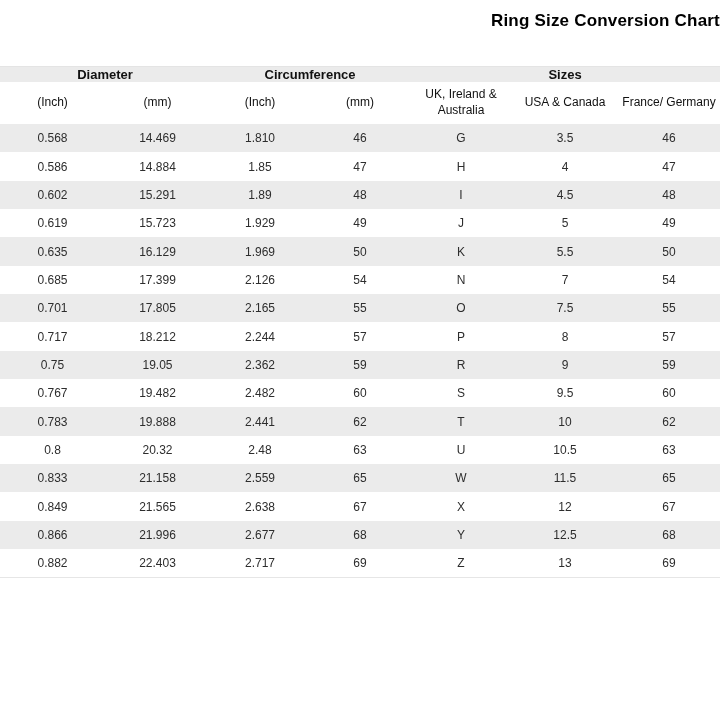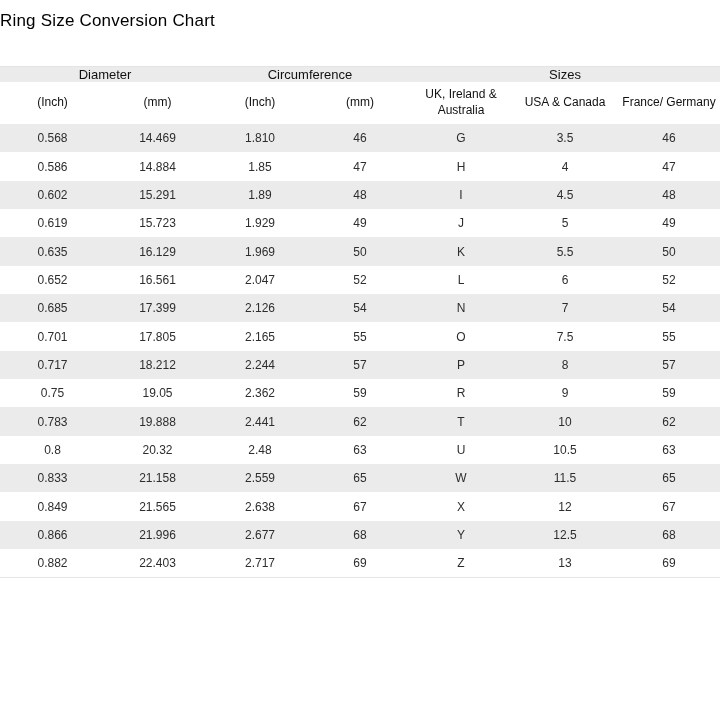--- a/index.html
+++ b/index.html
@@ -7,24 +7,24 @@
     margin: 0;
     padding: 0;
     width: 720px;
     height: 720px;
     background: #ffffff;
     font-family: "Liberation Sans", sans-serif;
     overflow: hidden;
   }
   .page-title {
     margin: 12px 0 0 0;
-    text-align: left;
+    text-align: right;
     font-size: 17px;
     line-height: 18px;
-    font-weight: normal;
+    font-weight: bold;
     color: #000000;
     letter-spacing: 0.2px;
   }
   table.conversion-table {
     width: 720px;
     margin-top: 36px;
     border-collapse: collapse;
     table-layout: fixed;
     border-top: 1px solid #e4e4e4;
     border-bottom: 1px solid #e6e6e6;
@@ -33,21 +33,21 @@
   table.conversion-table td {
     text-align: center;
     vertical-align: middle;
     padding: 0 4px;
     overflow: hidden;
   }
   tr.group-header-row th {
     height: 14px;
     background: #ebebeb;
     font-size: 13px;
-    font-weight: normal;
+    font-weight: bold;
     color: #111111;
   }
   tr.column-header-row th {
     height: 42px;
     background: #ffffff;
     font-size: 12px;
     font-weight: normal;
     color: #111111;
     line-height: 1.3;
   }
@@ -130,29 +130,20 @@
       <tr>
         <td>0.635</td>
         <td>16.129</td>
         <td>1.969</td>
         <td>50</td>
         <td>K</td>
         <td>5.5</td>
         <td>50</td>
       </tr>
       <tr>
-        <td>0.652</td>
-        <td>16.561</td>
-        <td>2.047</td>
-        <td>52</td>
-        <td>L</td>
-        <td>6</td>
-        <td>52</td>
-      </tr>
-      <tr>
         <td>0.685</td>
         <td>17.399</td>
         <td>2.126</td>
         <td>54</td>
         <td>N</td>
         <td>7</td>
         <td>54</td>
       </tr>
       <tr>
         <td>0.701</td>
@@ -175,20 +166,29 @@
       <tr>
         <td>0.75</td>
         <td>19.05</td>
         <td>2.362</td>
         <td>59</td>
         <td>R</td>
         <td>9</td>
         <td>59</td>
       </tr>
       <tr>
+        <td>0.767</td>
+        <td>19.482</td>
+        <td>2.482</td>
+        <td>60</td>
+        <td>S</td>
+        <td>9.5</td>
+        <td>60</td>
+      </tr>
+      <tr>
         <td>0.783</td>
         <td>19.888</td>
         <td>2.441</td>
         <td>62</td>
         <td>T</td>
         <td>10</td>
         <td>62</td>
       </tr>
       <tr>
         <td>0.8</td>

